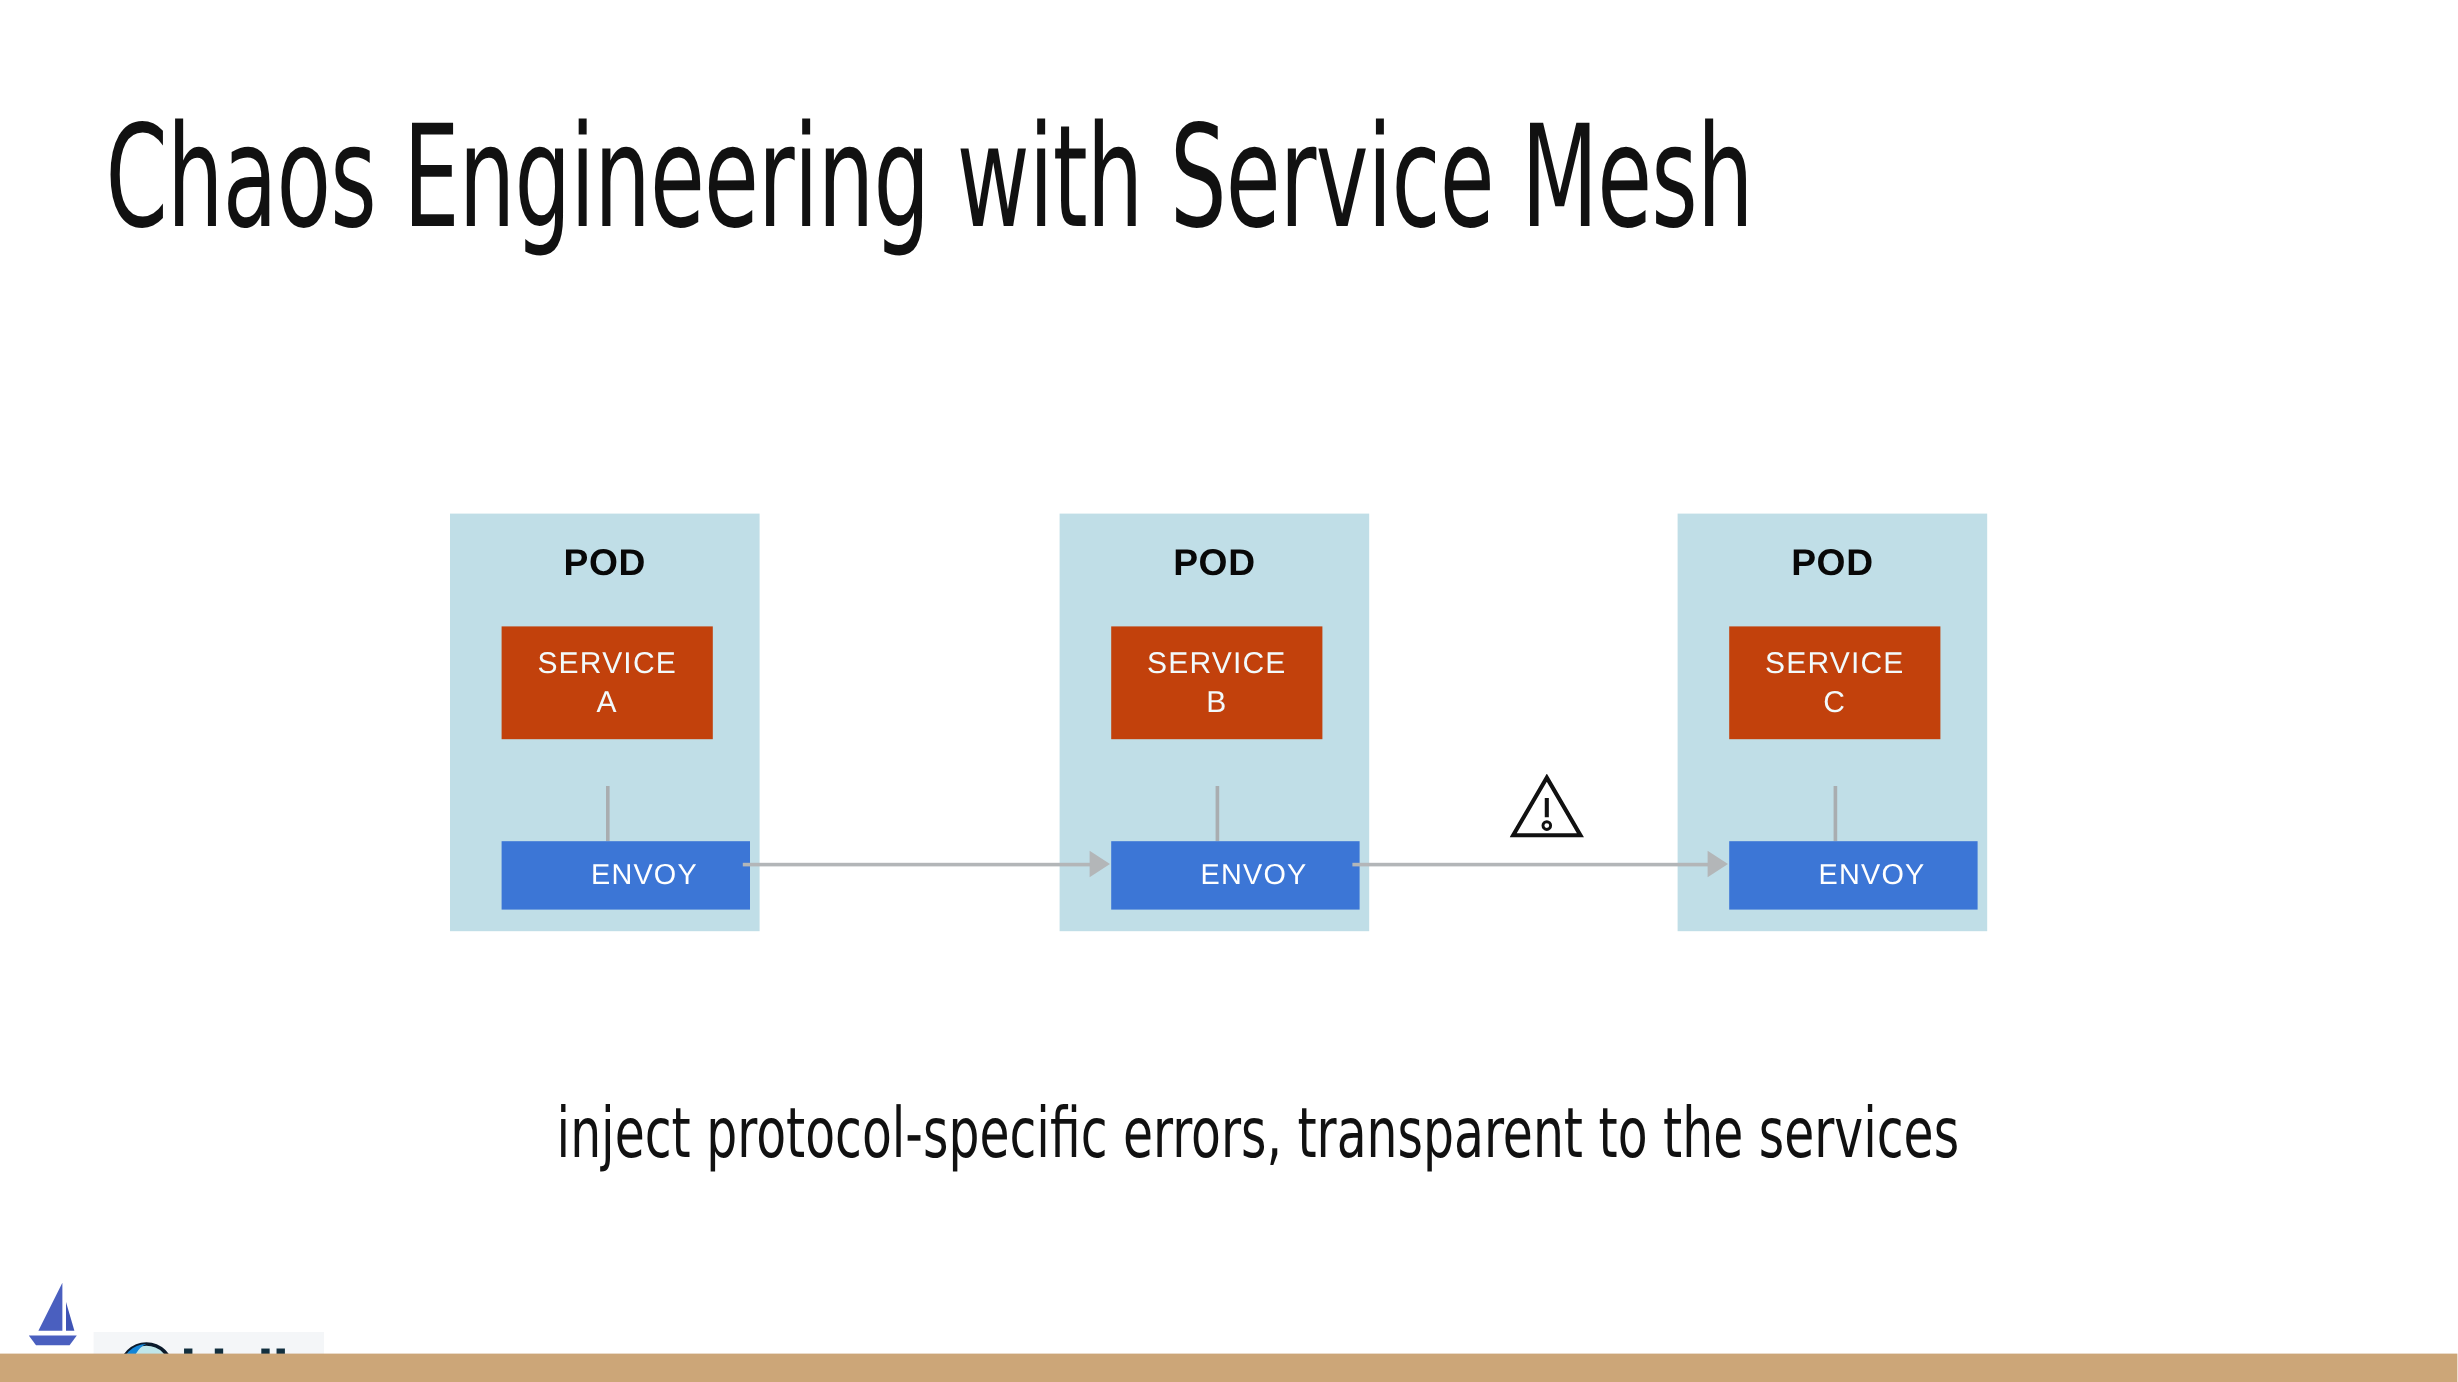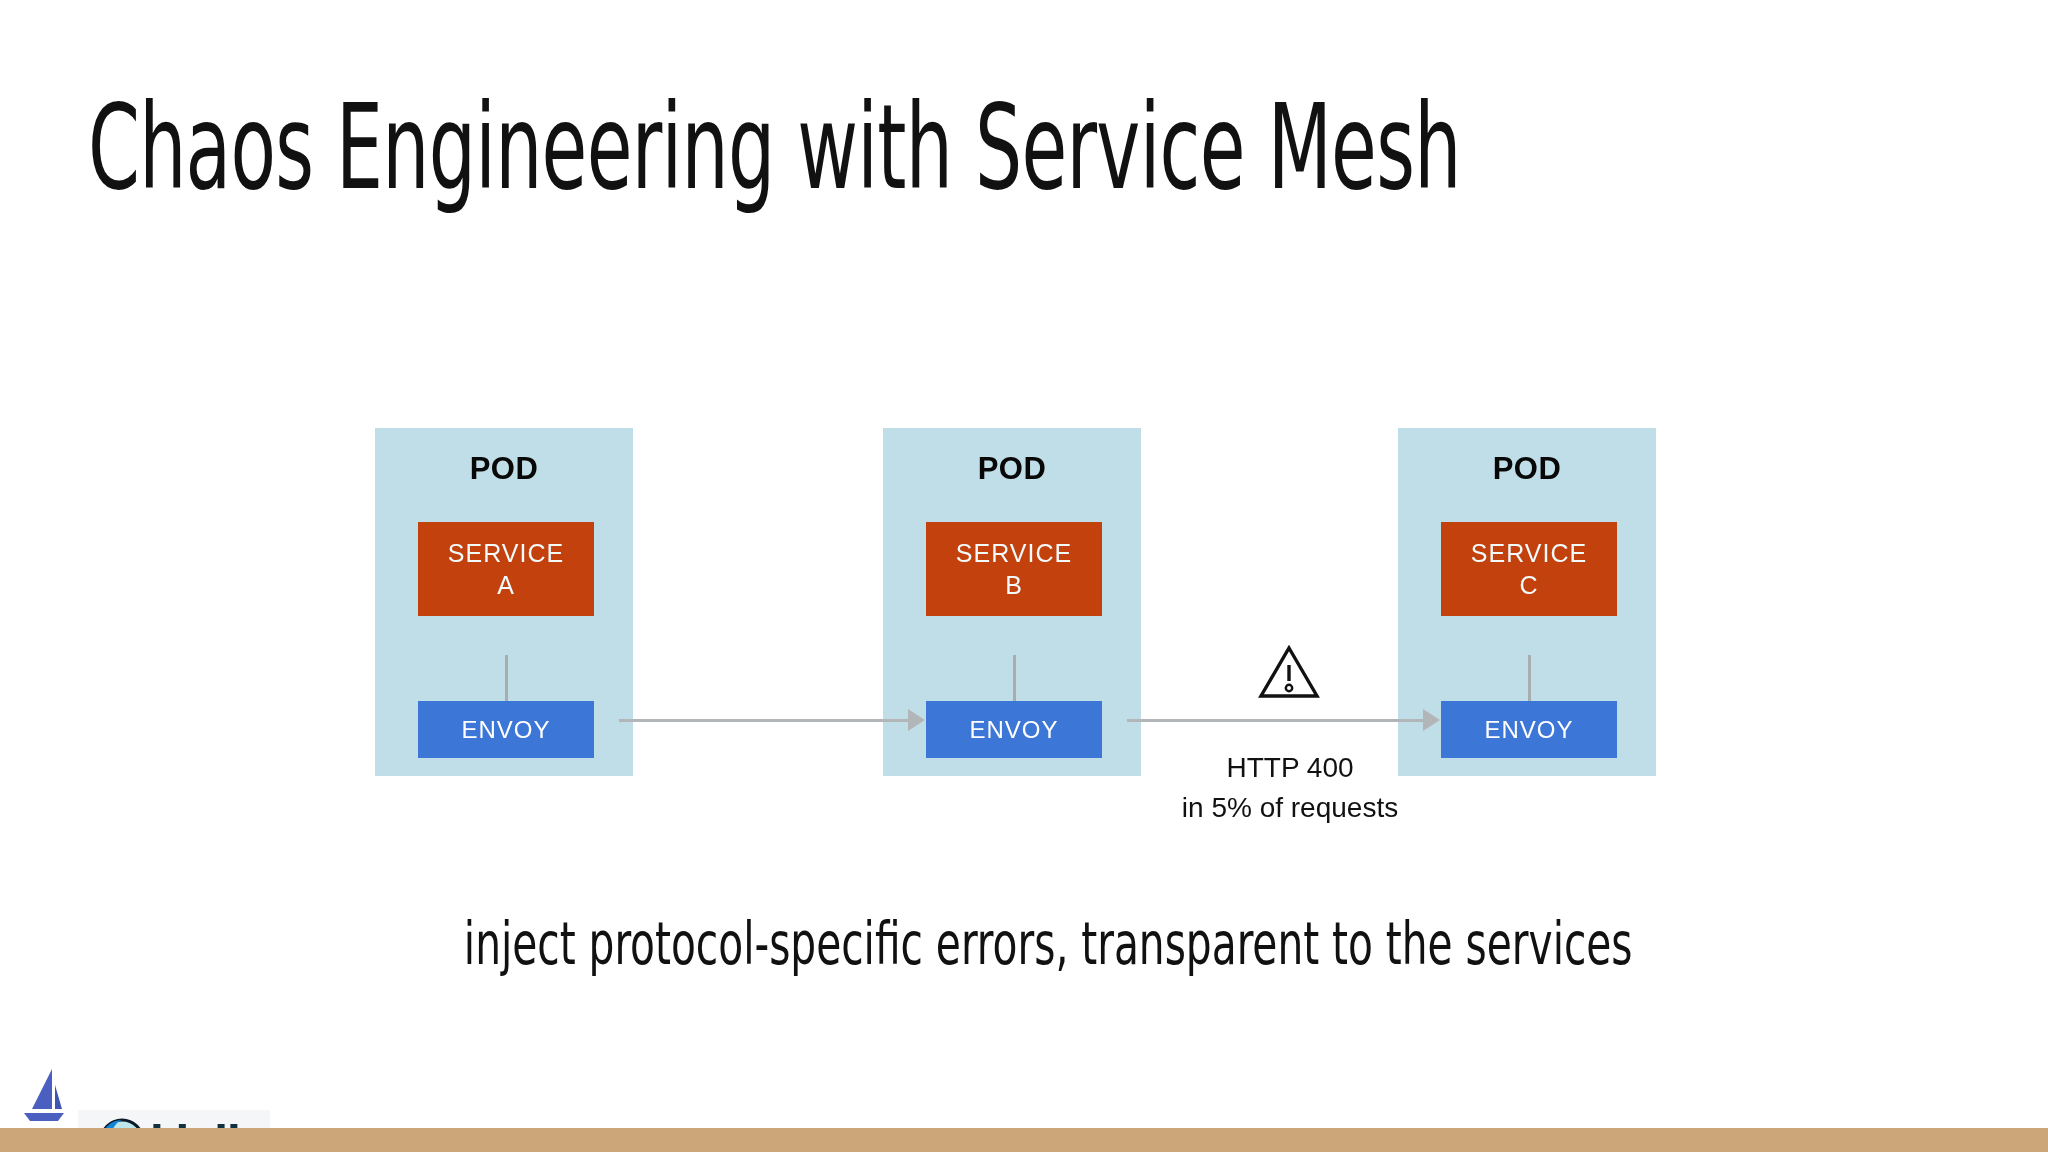--- a/index.html
+++ b/index.html
@@ -55,21 +55,21 @@
   }
   .service-name{display:block;}
   .service-letter{display:block;}
 
   .envoy-box{
     position:absolute;left:43px;top:273px;
     width:176px;height:57px;
     background:#3c76d6;
     color:#ffffff;
     display:flex;align-items:center;justify-content:center;
-    font-size:24px;letter-spacing:1px;
+    font-size:24px;letter-spacing:1px;padding-left:31px;
   }
 
   .v-connector{
     position:absolute;left:130px;top:227px;
     width:3px;height:46px;background:#a9adb0;
   }
 
   
   .link-line{position:absolute;height:3px;background:#b3b6b8;top:719px;}
   .link-ab{left:619px;width:290px;}
@@ -168,24 +168,20 @@
   <div class="arrow-head arrow-ab"></div>
   <div class="link-line link-bc"></div>
   <div class="arrow-head arrow-bc"></div>
 
   <svg class="warn-icon" viewBox="0 0 62 54">
     <path d="M31 3 L59 51 L3 51 Z" fill="none" stroke="#111111" stroke-width="3.4" stroke-linejoin="miter"></path>
     <path d="M31 20 L31 36" stroke="#111111" stroke-width="3.4" stroke-linecap="butt"></path>
     <circle cx="31" cy="43" r="3.2" fill="none" stroke="#111111" stroke-width="2.4"></circle>
   </svg>
 
-  <div class="fault-text">
-    <span class="fault-line">HTTP 400</span>
-    <span class="fault-line">in 5% of requests</span>
-  </div>
 
 </div>
 
 <div class="caption">
   <span class="caption-inner">inject protocol-specific errors, transparent to the services</span>
 </div>
 
 <svg class="istio-logo" viewBox="0 0 52 62">
   <path d="M34 4 L34 44 L14 44 Z" fill="#4a5fbf"></path>
   <path d="M37 20 L37 44 L44 44 Z" fill="#3f54b5"></path>

